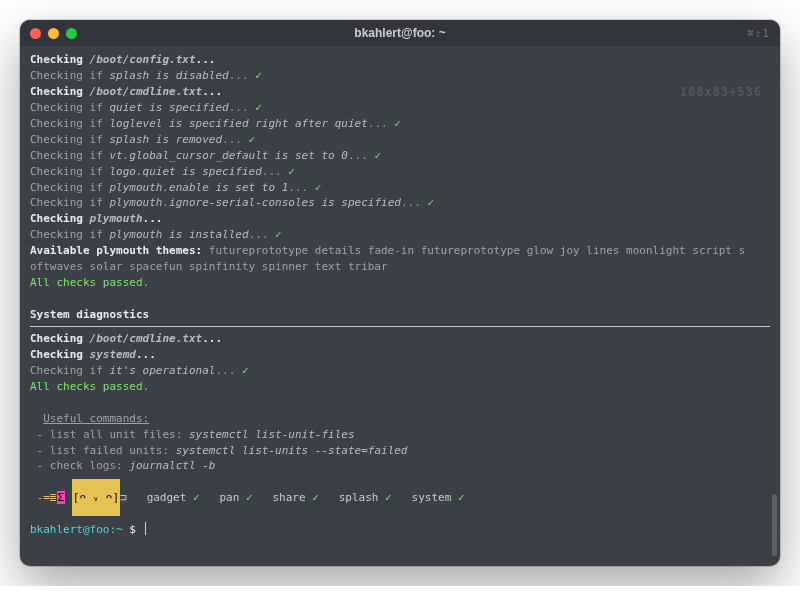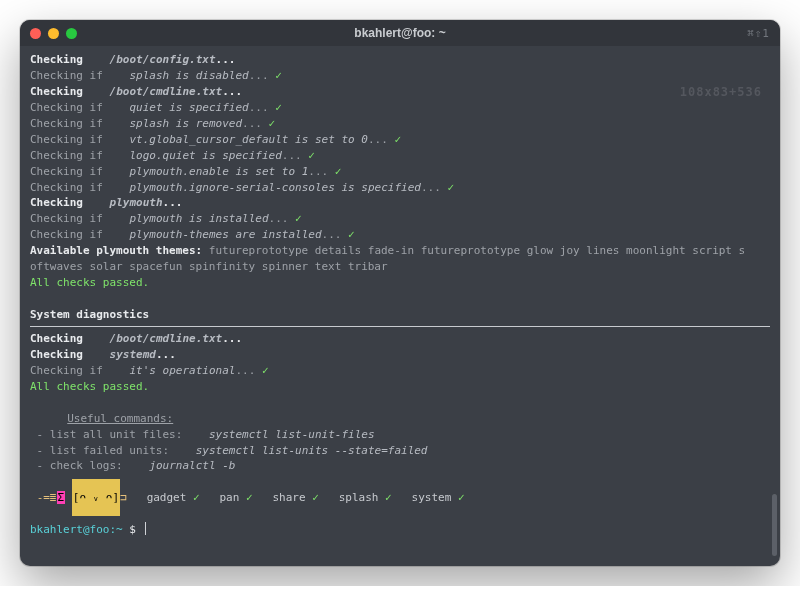--- a/index.html
+++ b/index.html
@@ -58,32 +58,32 @@
   .term {
     padding: 6px 10px 10px 10px;
     color: #c7cacf;
     line-height: 1.45;
     position: relative;
     min-height: 520px;
   }
   .line { white-space: pre; }
   .bold { color: #e8eaed; font-weight: 700; }
   .dim { color: #9ea2a8; }
-  .ital { font-style: italic; color: #b7bbc2; margin-left: 20px; }
+  .ital { font-style: italic; color: #b7bbc2; }
   .check { color: #7fe36a; }
   .green-text { color: #7fe36a; }
   .yellowtxt { color: #e5c07b; }
   .magenta { background: #ff3fb5; color: #000; padding: 0 1px; }
   .yellowbg { background: #e5c454; color: #000; padding: 12px 1px; }
   .hr {
     border: none;
     border-top: 1px solid #c7cacf;
     margin: 3px 0 4px 0;
   }
-  .underline { text-decoration: underline; margin-left: 24px; }
+  .underline { text-decoration: underline; }
   .prompt-user { color: #59d1d8; font-weight: 400; }
   .prompt-path { color: #59d1d8; }
   .prompt-dollar { color: #e8eaed; }
   .cursor {
     display: inline-block;
     width: 1px;
     height: 13px;
     background: #cfd2d6;
     vertical-align: -2px;
     margin-left: 2px;
@@ -127,29 +127,29 @@
 
   <div class="term">
 
     <div class="ghost-size">108x83+536</div>
 
     <div class="line"><span class="bold">Checking </span><span class="bold ital">/boot/config.txt</span><span class="bold">...</span></div>
     <div class="line"><span class="dim">Checking if </span><span class="ital">splash is disabled</span><span class="dim">... </span><span class="check">✓</span></div>
 
     <div class="line"><span class="bold">Checking </span><span class="bold ital">/boot/cmdline.txt</span><span class="bold">...</span></div>
     <div class="line"><span class="dim">Checking if </span><span class="ital">quiet is specified</span><span class="dim">... </span><span class="check">✓</span></div>
+    <div class="line"><span class="dim">Checking if </span><span class="ital">loglevel is specified right after quiet</span><span class="dim">... </span><span class="check">✓</span></div>
     <div class="line"><span class="dim">Checking if </span><span class="ital">splash is removed</span><span class="dim">... </span><span class="check">✓</span></div>
     <div class="line"><span class="dim">Checking if </span><span class="ital">vt.global_cursor_default is set to 0</span><span class="dim">... </span><span class="check">✓</span></div>
     <div class="line"><span class="dim">Checking if </span><span class="ital">logo.quiet is specified</span><span class="dim">... </span><span class="check">✓</span></div>
     <div class="line"><span class="dim">Checking if </span><span class="ital">plymouth.enable is set to 1</span><span class="dim">... </span><span class="check">✓</span></div>
     <div class="line"><span class="dim">Checking if </span><span class="ital">plymouth.ignore-serial-consoles is specified</span><span class="dim">... </span><span class="check">✓</span></div>
 
     <div class="line"><span class="bold">Checking </span><span class="bold ital">plymouth</span><span class="bold">...</span></div>
     <div class="line"><span class="dim">Checking if </span><span class="ital">plymouth is installed</span><span class="dim">... </span><span class="check">✓</span></div>
-    <div class="line"><span class="dim">Checking if </span><span class="ital">plymouth-themes are installed</span><span class="dim">... </span><span class="check">✓</span></div>
 
     <div class="line"><span class="bold">Available plymouth themes: </span><span class="dim">futureprototype details fade-in futureprototype glow joy lines moonlight script s</span></div>
     <div class="line dim">oftwaves solar spacefun spinfinity spinner text tribar</div>
     <div class="line green-text">All checks passed.</div>
 
     <div class="line">&nbsp;</div>
     <div class="line bold">System diagnostics</div>
     <hr class="hr">
 
     <div class="line"><span class="bold">Checking </span><span class="bold ital">/boot/cmdline.txt</span><span class="bold">...</span></div>

